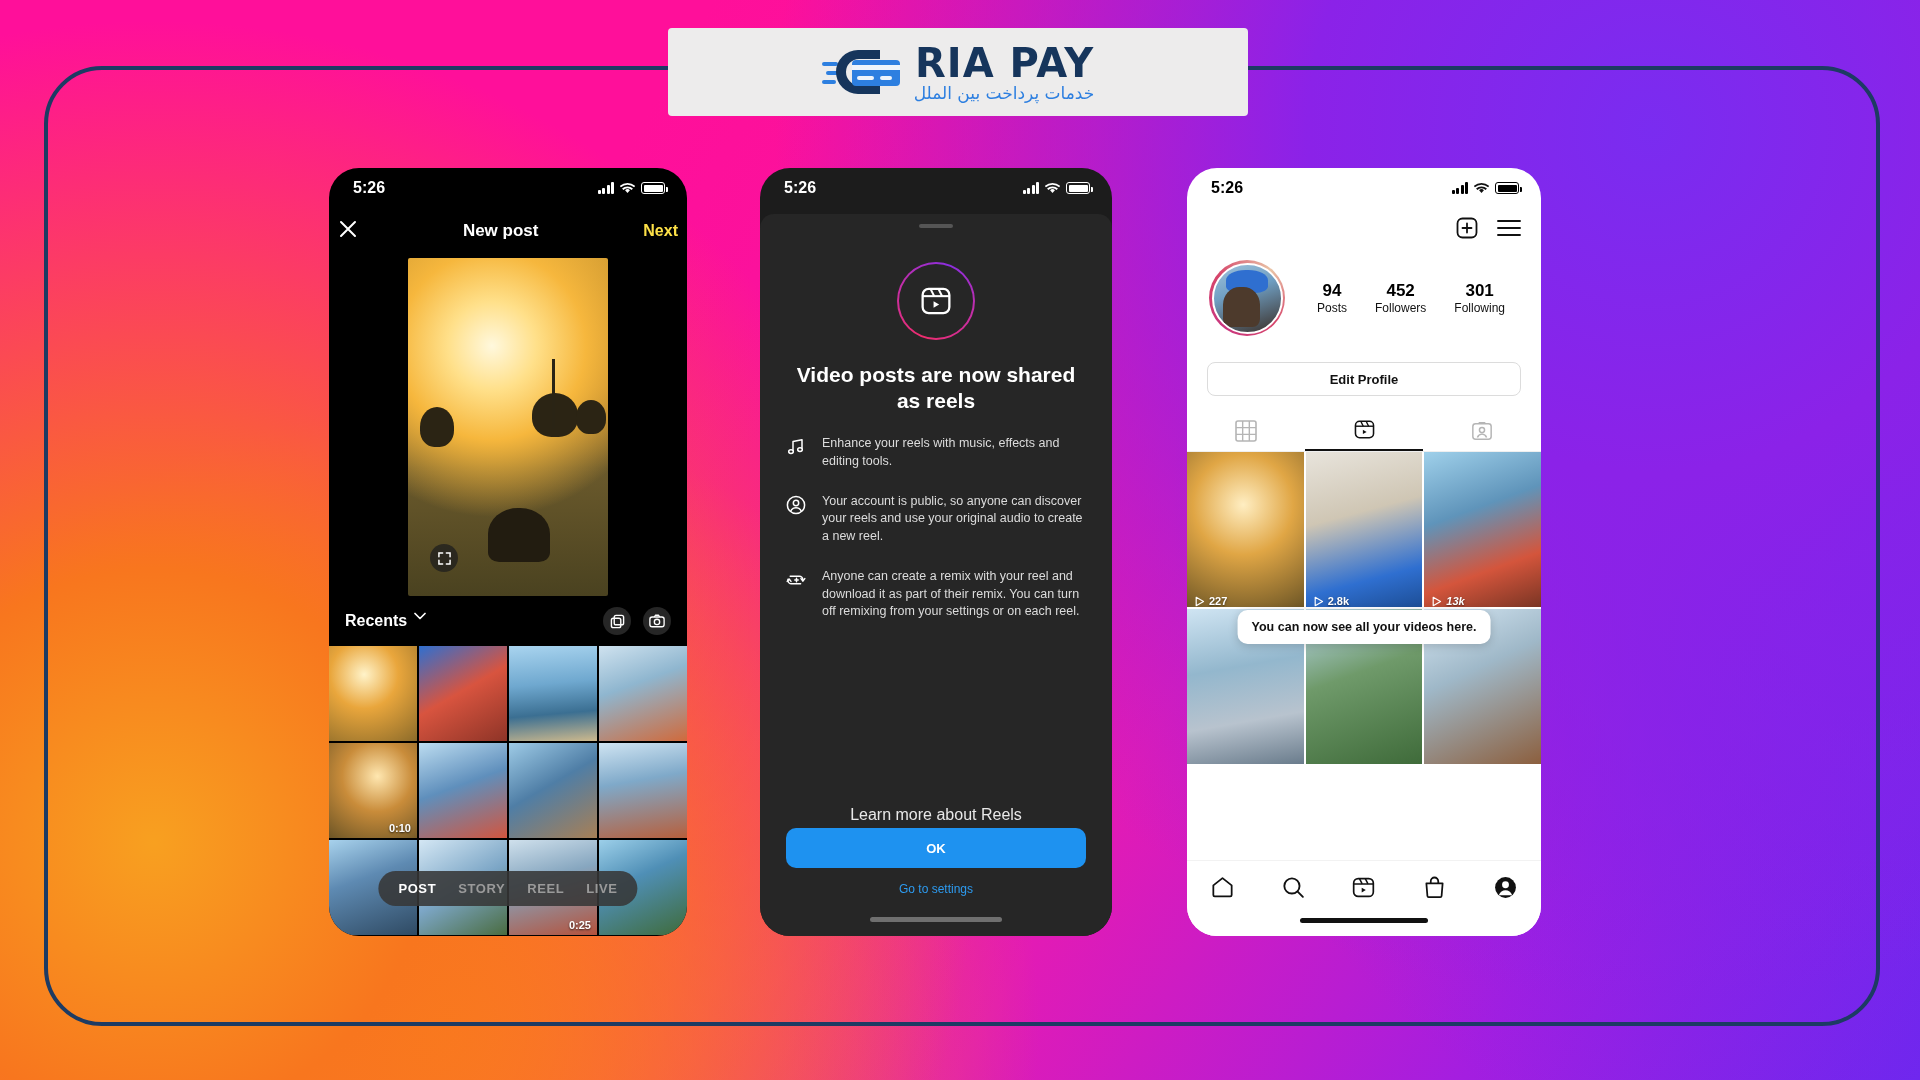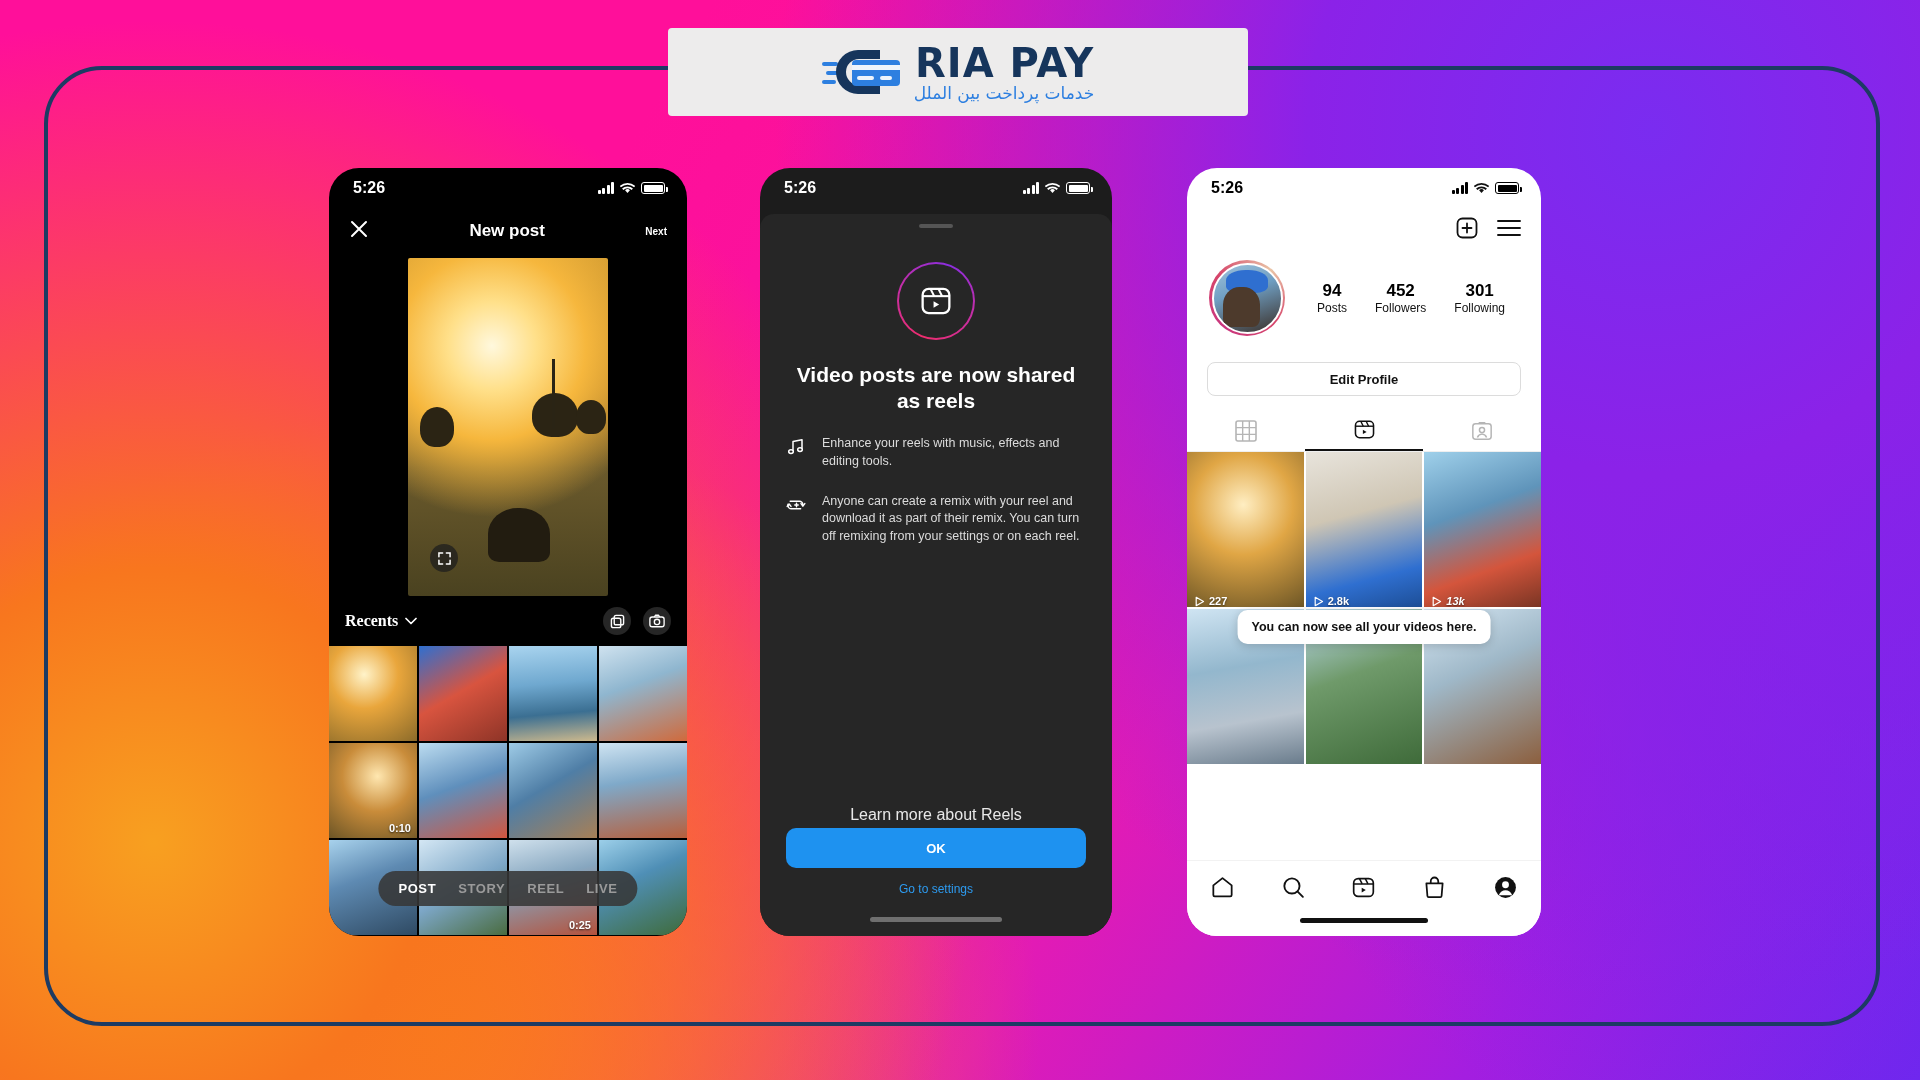--- a/index.html
+++ b/index.html
@@ -71,24 +71,24 @@
   }
   .batt::after {
     content:""; position:absolute; right:-4px; top:3.5px;
     width:2px; height:5px; background: currentColor; border-radius:0 1px 1px 0;
   }
   .batt b { display:block; height:100%; width:100%; background: currentColor; border-radius:1px; }
 
   
   #p1-topbar {
     height: 46px; display: flex; align-items: center;
-    justify-content: space-between; padding: 0 20px; color: #fff;
+    justify-content: space-between; padding: 0 9px; color: #fff;
   }
   #p1-title { font-size: 17px; font-weight: 700; }
-  #p1-next { font-size: 10px; font-weight: 600; color: #ffffff; }
+  #p1-next { font-size: 16px; font-weight: 600; color: #fde047; }
   #p1-preview {
     margin: 4px auto 0; width: 200px; height: 338px;
     border-radius: 2px; position: relative; overflow: hidden;
     background:
       radial-gradient(circle at 42% 26%, #fff8dd 0%, #ffe08a 16%, #f6b73d 34%, rgba(214,140,40,0) 62%),
       linear-gradient(#c9952f 0%, #b07d28 38%, #6b5a2c 62%, #4a4220 100%);
   }
   .p1-tree { position: absolute; background: #2b2414; border-radius: 50% 50% 42% 42%; }
   .p1-pole { position:absolute; width:3px; background:#2a2415; }
   .p1-rock {
@@ -99,21 +99,21 @@
   #p1-expand {
     position: absolute; left: 22px; bottom: 24px;
     width: 28px; height: 28px; border-radius: 50%;
     background: rgba(30,30,30,.75); color:#fff;
     display: flex; align-items: center; justify-content: center;
   }
   #p1-recents {
     height: 50px; display: flex; align-items: center;
     justify-content: space-between; padding: 0 16px; color: #fff;
   }
-  #p1-recents-left { display:flex; align-items:center; gap:7px; font-size:16px; font-weight:700;font-family:Liberation Serif, serif; }
+  #p1-recents-left { display:flex; align-items:flex-start; gap:7px; font-size:16px; font-weight:700; }
   #p1-recents-right { display:flex; align-items:center; gap:12px; }
   .circ-btn {
     width: 28px; height: 28px; border-radius: 50%;
     background: #262626; display:flex; align-items:center; justify-content:center; color:#fff;
   }
   #p1-grid { display: grid; grid-template-columns: repeat(4,1fr); gap: 2px; }
   .cell { position: relative; aspect-ratio: 1/1.08; overflow: hidden; }
   .cell .dur {
     position: absolute; right: 6px; bottom: 4px;
     color: #fff; font-size: 11px; font-weight: 600;
@@ -393,20 +393,28 @@
       <div id="p2-heading">Video posts are now shared as reels</div>
 
       <div id="p2-bullets">
           <div class="p2-row">
             <span class="ico"><svg width="20" height="20" viewBox="0 0 20 20">
                 <path d="M7 14V4.5l9-1.8v9.1" stroke="#fff" stroke-width="1.5" fill="none" stroke-linejoin="round"></path>
                 <ellipse cx="5" cy="14.6" rx="2.3" ry="1.9" stroke="#fff" stroke-width="1.5" fill="none"></ellipse>
                 <ellipse cx="14" cy="12.6" rx="2.3" ry="1.9" stroke="#fff" stroke-width="1.5" fill="none"></ellipse>
               </svg></span>
             <span class="txt">Enhance your reels with music, effects and editing tools.</span>
+          </div>
+          <div class="p2-row">
+            <span class="ico"><svg width="20" height="20" viewBox="0 0 20 20">
+                <circle cx="10" cy="10" r="8.6" stroke="#fff" stroke-width="1.5" fill="none"></circle>
+                <circle cx="10" cy="8" r="2.7" stroke="#fff" stroke-width="1.5" fill="none"></circle>
+                <path d="M4.6 16.6c1-2.6 2.9-3.8 5.4-3.8s4.4 1.2 5.4 3.8" stroke="#fff" stroke-width="1.5" fill="none"></path>
+              </svg></span>
+            <span class="txt">Your account is public, so anyone can discover your reels and use your original audio to create a new reel.</span>
           </div>
           <div class="p2-row">
             <span class="ico"><svg width="20" height="20" viewBox="0 0 20 20">
                 <path d="M4.2 6.2h9.2a3.4 3.4 0 0 1 3.4 3.4v1.2" stroke="#fff" stroke-width="1.5" fill="none" stroke-linecap="round"></path>
                 <path d="M14.6 13.8H5.4A3.4 3.4 0 0 1 2 10.4V9.2" stroke="#fff" stroke-width="1.5" fill="none" stroke-linecap="round"></path>
                 <path d="M15 8.6l1.9 2.4 1.9-2.4M5 11.4 3.1 9 1.2 11.4" stroke="#fff" stroke-width="1.5" fill="none" stroke-linecap="round" stroke-linejoin="round"></path>
                 <path d="M8.8 10h3.4M10.5 8.3v3.4" stroke="#fff" stroke-width="1.5" stroke-linecap="round"></path>
               </svg></span>
             <span class="txt">Anyone can create a remix with your reel and download it as part of their remix. You can turn off remixing from your settings or on each reel.</span>
           </div>

